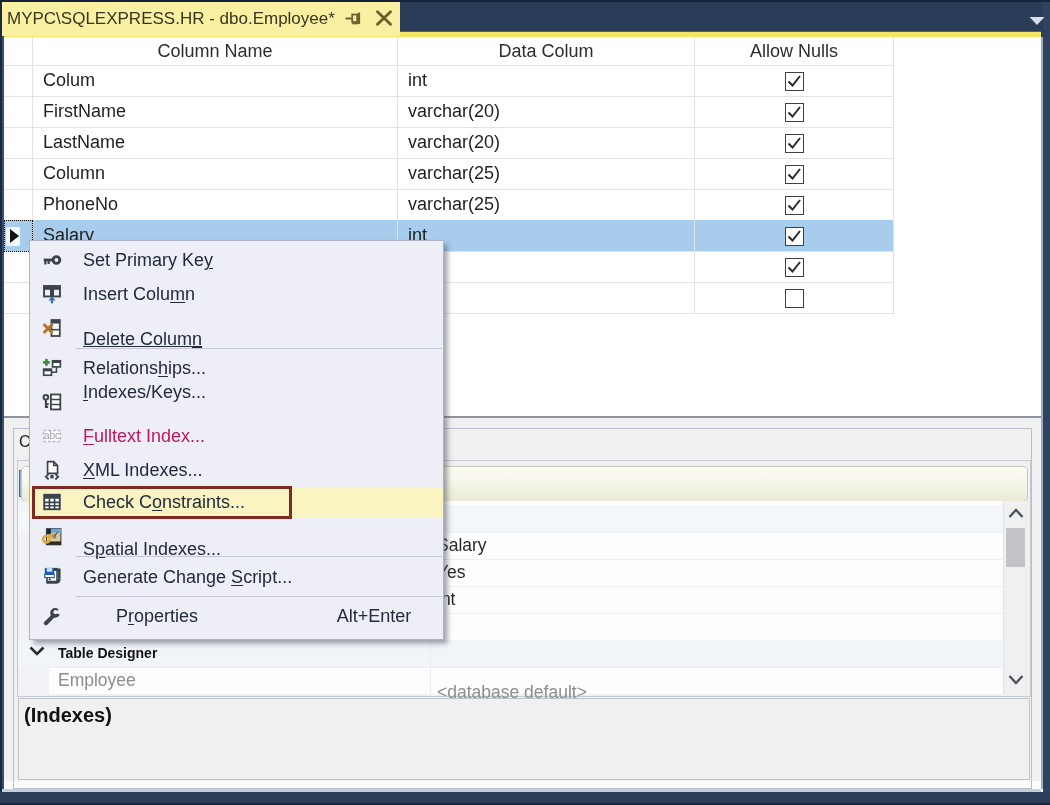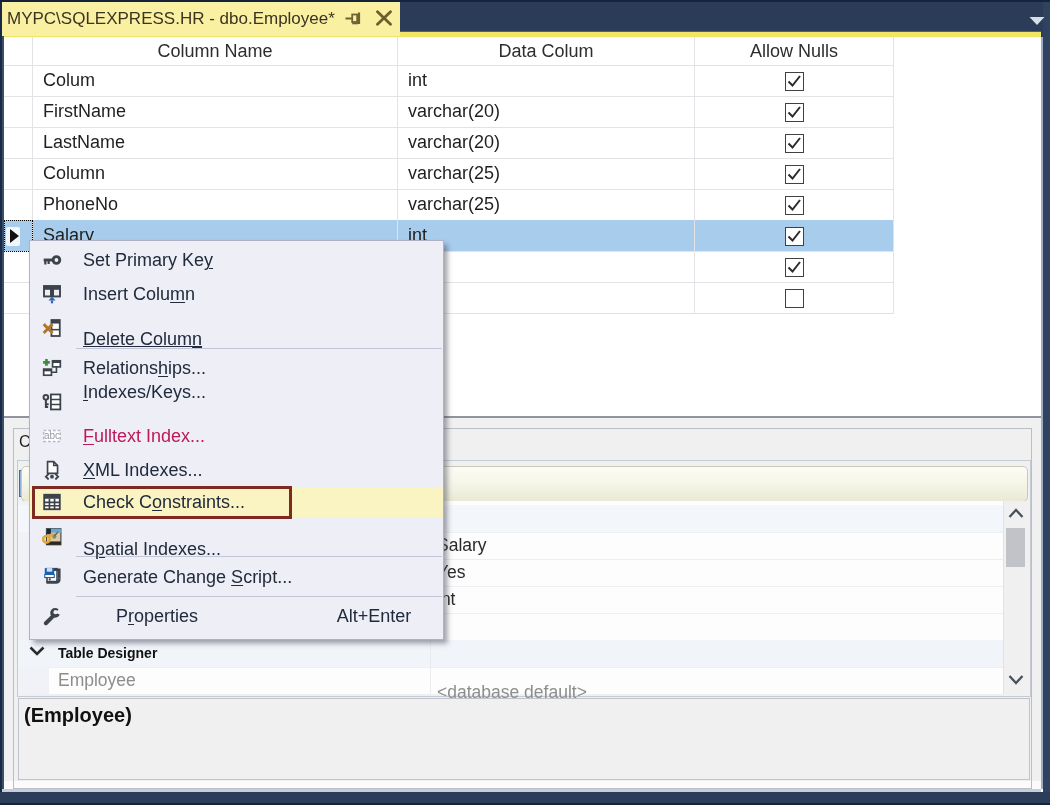--- a/index.html
+++ b/index.html
@@ -178,21 +178,21 @@
 <div class="abs" style="left:1003px;top:501px;width:25px;height:193px;background:#f0f0f0;border-left:1px solid #e2e2e2;"></div>
 <svg class="abs" style="left:1008px;top:508px;" width="16" height="11" viewBox="0 0 16 11">
     <path d="M1.5 9 L8 2 L14.5 9" stroke="#4a515e" stroke-width="2.3" fill="none"></path>
   </svg>
 <div class="abs" style="left:1006px;top:528px;width:19px;height:39px;background:#c2c3c8;"></div>
 <svg class="abs" style="left:1008px;top:674px;" width="16" height="11" viewBox="0 0 16 11">
     <path d="M1.5 2 L8 9 L14.5 2" stroke="#4a515e" stroke-width="2.3" fill="none"></path>
   </svg>
 
 <div class="abs" style="left:18px;top:698px;width:1010px;height:80px;border:1px solid #bfc4cc;background:#f0f0f1;"></div>
-<div class="abs" style="left:24px;top:704px;font-size:20px;font-weight:bold;color:#111;">(Employee)</div>
+<div class="abs" style="left:24px;top:704px;font-size:20px;font-weight:bold;color:#111;">(Indexes)</div>
 
 <div class="abs" style="left:29px;top:240px;width:415px;height:400px;background:#edeef6;
      border:1px solid #b0b2c4;box-shadow:3.5px 3.5px 5px rgba(70,70,85,.5);box-sizing:border-box;"></div>
 
 <div class="abs" style="left:76px;top:348px;width:366px;height:1px;background:#c3c6d6;"></div>
 <div class="abs" style="left:76px;top:556px;width:366px;height:1px;background:#c3c6d6;"></div>
 <div class="abs" style="left:76px;top:596px;width:366px;height:1px;background:#c3c6d6;"></div>
 
 <div class="abs" style="left:30px;top:487px;width:413px;height:30px;background:#faf3c2;"></div>
 <div class="abs" style="left:32px;top:486px;width:254px;height:27px;border:3px solid #7e2a23;"></div>

